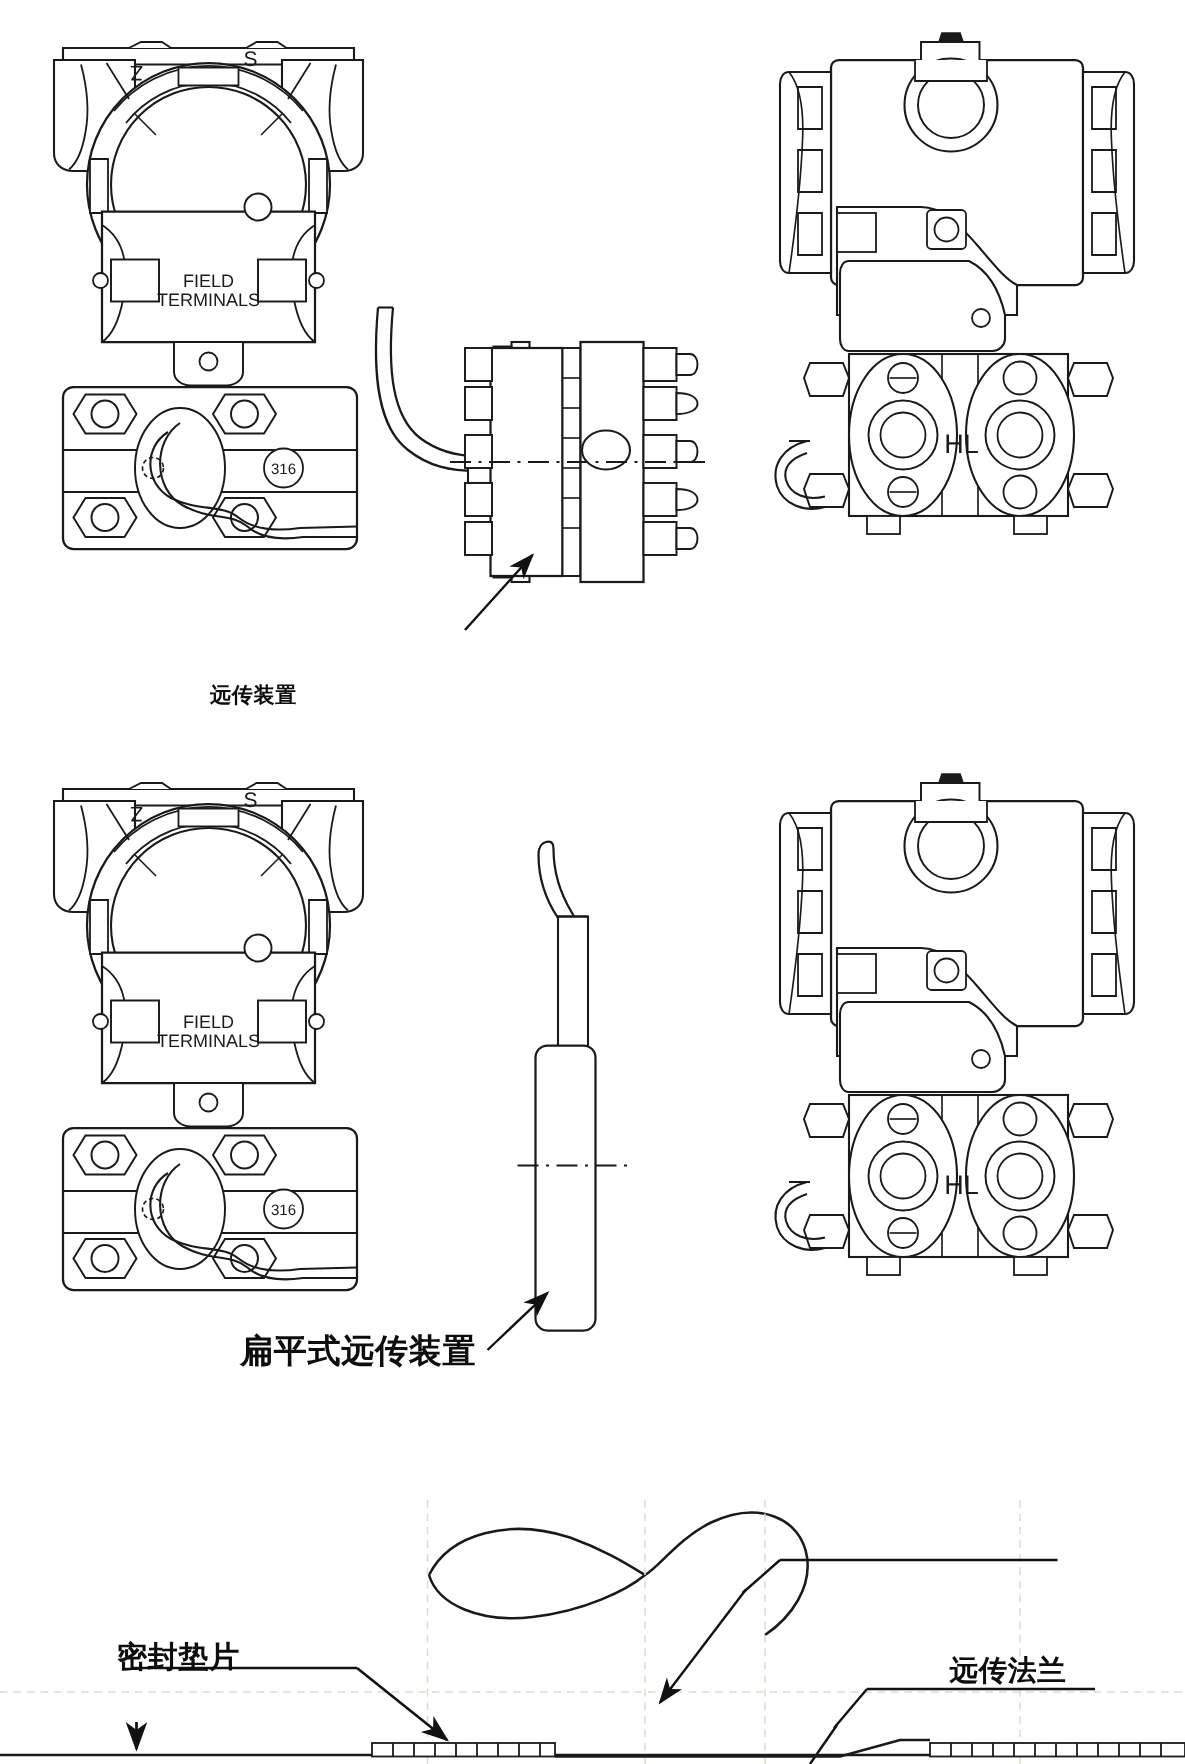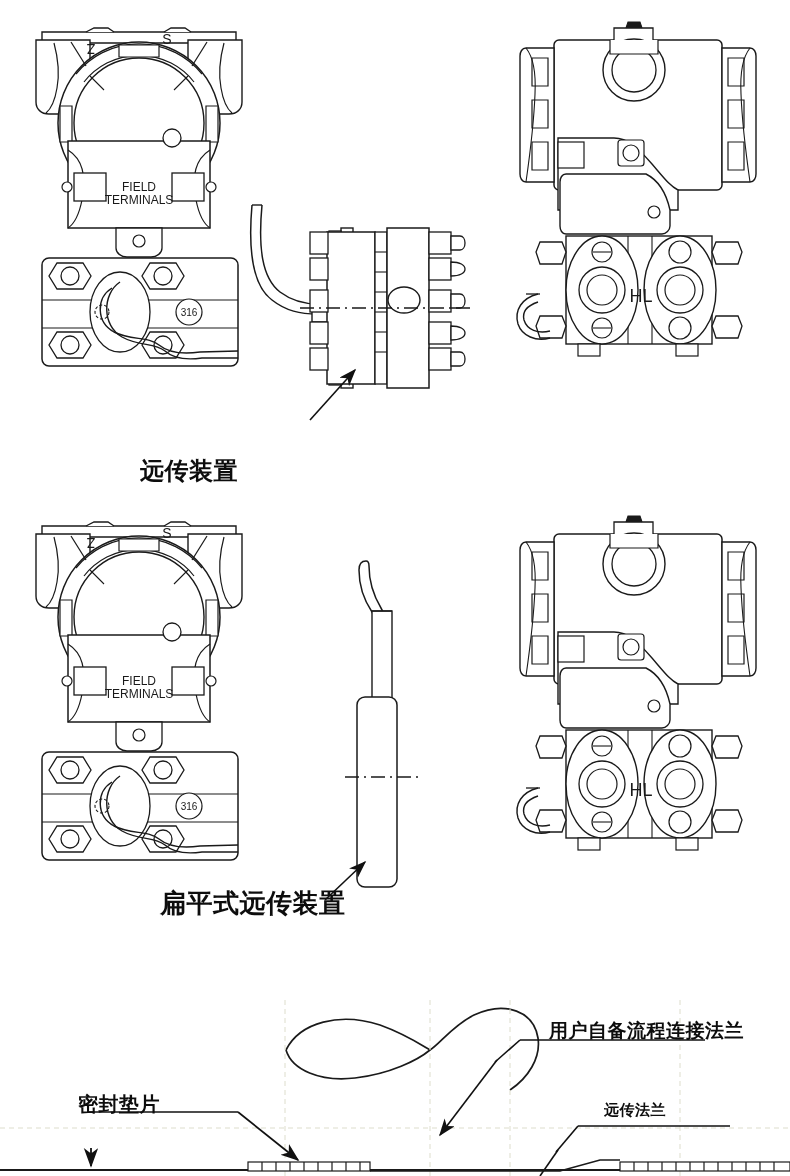--- a/index.html
+++ b/index.html
@@ -29,24 +29,24 @@
   }
   .cn-label {
     position: absolute;
     font-family: "DejaVu Sans", "Liberation Sans", sans-serif;
     font-weight: 700;
     color: #0d0d0d;
     white-space: nowrap;
     letter-spacing: 0.5px;
   }
   .cn-label.l1 { left: 95px;  top: 422px; font-size: 21px; }
-  .cn-label.l2 { left: 140px; top: 455px; font-size: 24px; }
-  .cn-label.l3 { left: 160px; top: 886px; font-size: 26px; }
+  .cn-label.l2 { left: 140px; top: 455px; font-size: 14px; }
+  .cn-label.l3 { left: 160px; top: 886px; font-size: 22px; }
   .cn-label.l4 { left: 549px; top: 1018px; font-size: 19px; }
-  .cn-label.l5 { left: 604px; top: 1101px; font-size: 15px; }
+  .cn-label.l5 { left: 633px; top: 1101px; font-size: 19px; }
   .cn-label.l6 { left: 78px;  top: 1091px; font-size: 20px; }
 </style>
 </head>
 <body>
 
 <div id="sheet">
 
   <svg class="layer" viewBox="0 0 790 1176">
     <defs>
       <marker id="arrowSolid" markerWidth="12" markerHeight="12" refX="10" refY="4" orient="auto">
@@ -325,21 +325,20 @@
         <line x1="760" y1="1162" x2="760" y2="1171"></line>
         <line x1="774" y1="1162" x2="774" y2="1171"></line>
       </g>
 
       <path d="M370,1171 L560,1171 L600,1160 L620,1160" fill="none" stroke="#1a1a1a" stroke-width="1.6"></path>
     </g>
   </svg>
 
   <div class="cn-label l2">远传装置</div>
   <div class="cn-label l3">扁平式远传装置</div>
-  <div class="cn-label l4">用户自备流程连接法兰</div>
   <div class="cn-label l5">远传法兰</div>
   <div class="cn-label l6">密封垫片</div>
 
   <svg class="layer" viewBox="0 0 790 1176">
     <g font-family="Liberation Sans, sans-serif" fill="#1a1a1a">
 
       <text x="139" y="191" font-size="12" text-anchor="middle">FIELD</text>
       <text x="139" y="204" font-size="12" text-anchor="middle">TERMINALS</text>
       <text x="91" y="44" font-size="14" text-anchor="middle" transform="rotate(180 91 44)">Z</text>
       <text x="167" y="44" font-size="14" text-anchor="middle">S</text>

